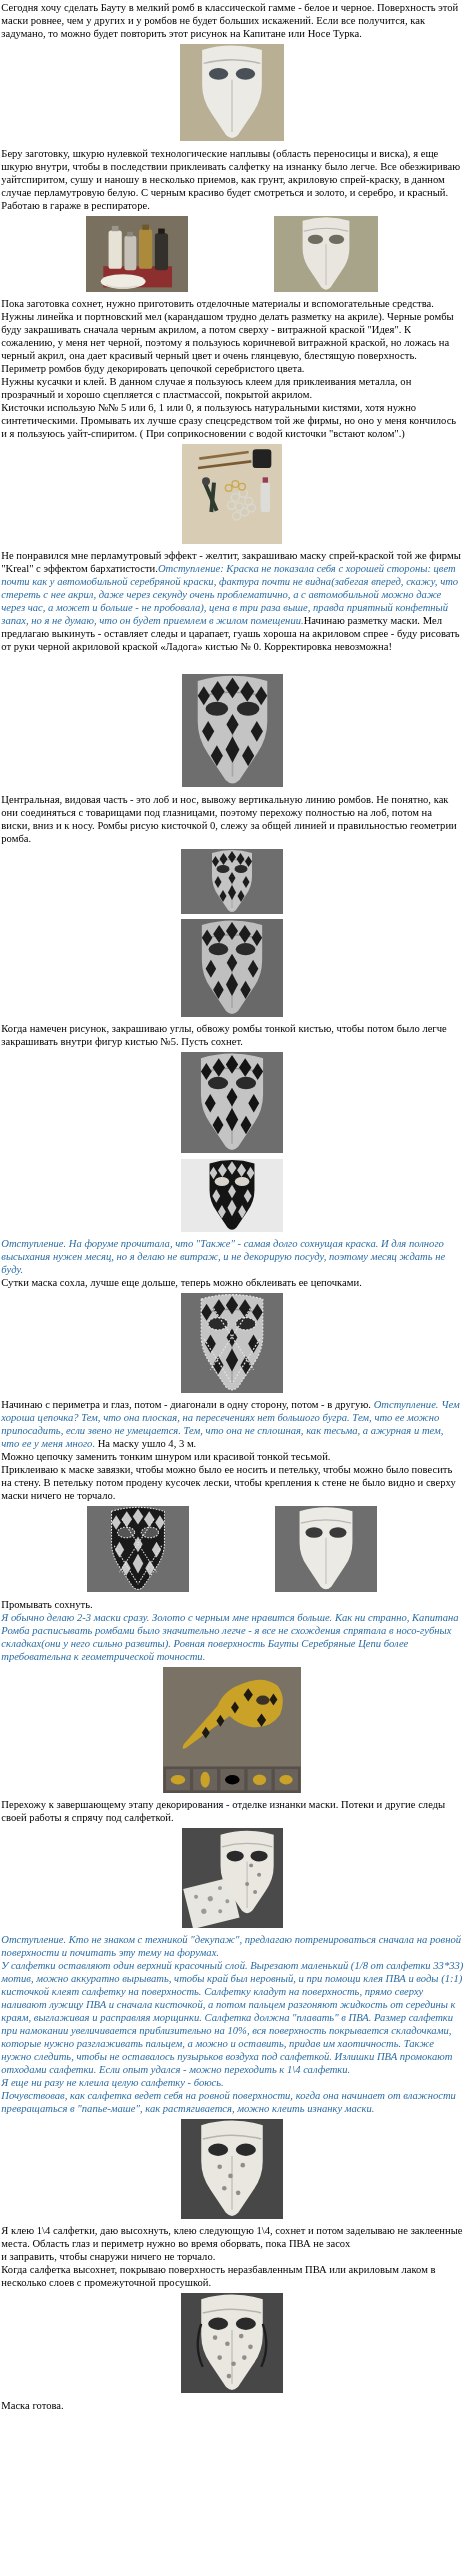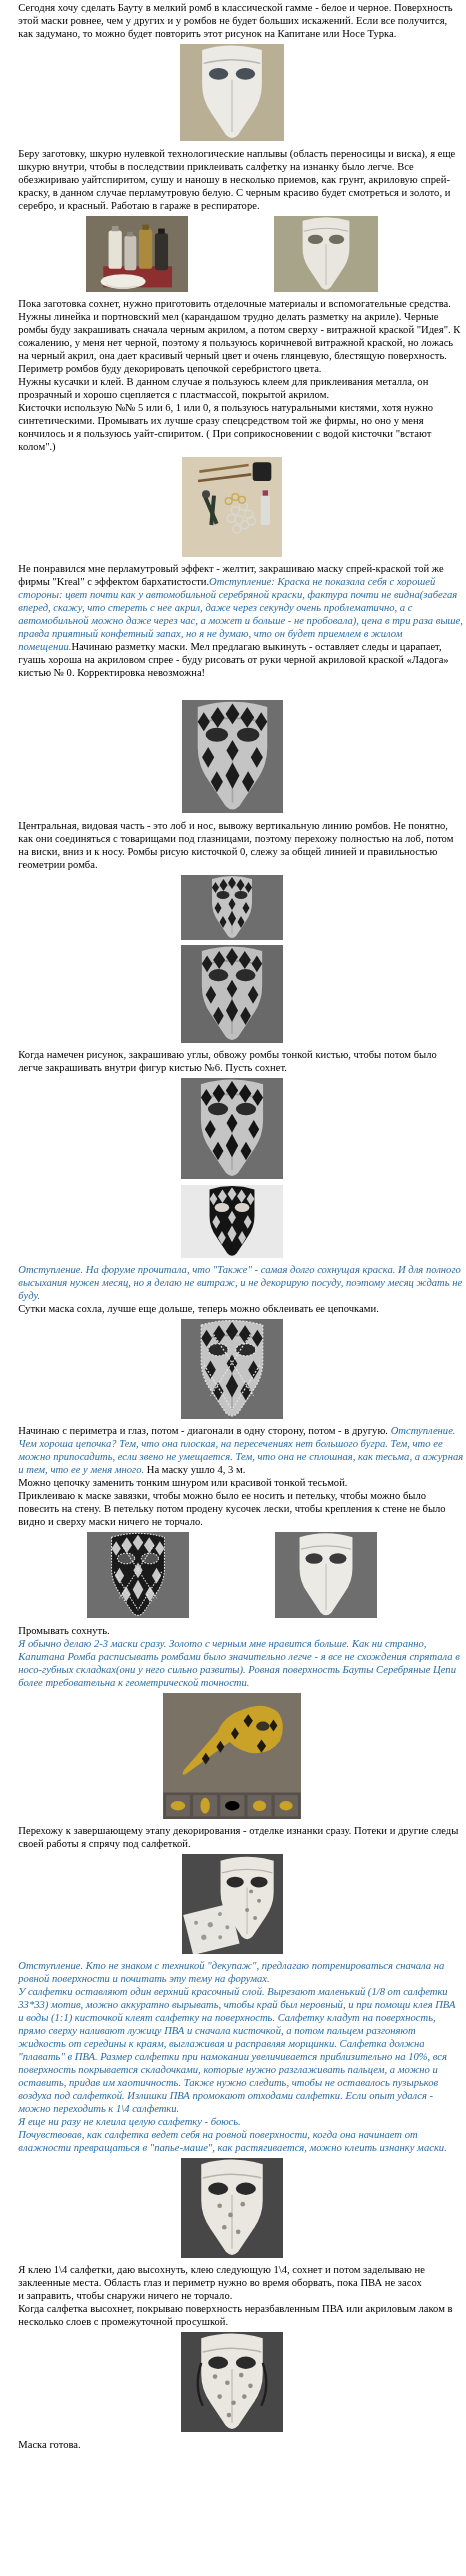--- a/index.html
+++ b/index.html
@@ -4,21 +4,21 @@
 <style>
   html,body{margin:0;padding:0;background:#ffffff;}
   body{
     width:466px;
     font-family:"Liberation Serif","DejaVu Serif",serif;
     font-size:10.6px;
     line-height:13px;
     color:#000000;
   }
   main{padding:1.3px 2.7px 0 1.3px;}
-  .para{margin:0;white-space:pre-line;padding-left:17px;}
+  .para{margin:0;white-space:pre-line;}
   .seg{font-style:normal;}
   .aside{
     font-style:italic;
     color:#2B6DA5;
     font-family:Liberation Serif, serif;
   }
   .gap{height:17.3px;}
   .ph{
     margin:4px auto 5.3px auto;
     display:flex;align-items:center;justify-content:center;
@@ -177,21 +177,21 @@
   </figure>
 
 
   <figure class="ph fig6" aria-label="side view of mask with diamond pattern">
     <svg viewBox="0 0 100 130">
         <use href="#sym-bauta"></use>
         <use href="#sym-diamonds"></use>
       </svg>
   </figure>
 
-  <p class="para"><span class="seg">Когда намечен рисунок, закрашиваю углы, обвожу ромбы тонкой кистью, чтобы потом было легче закрашивать внутри фигур кистью №6. Пусть сохнет.</span></p>
+  <p class="para"><span class="seg">Когда намечен рисунок, закрашиваю углы, обвожу ромбы тонкой кистью, чтобы потом было легче закрашивать внутри фигур кистью №5. Пусть сохнет.</span></p>
 
   <figure class="ph fig7" aria-label="mask with finished painted diamond pattern">
     <svg viewBox="0 0 100 130">
         <use href="#sym-bauta"></use>
         <use href="#sym-diamonds"></use>
       </svg>
   </figure>
 
 
   <figure class="ph fig8" aria-label="glossy black and silver mask after stained-glass paint">
@@ -255,21 +255,21 @@
         <rect x="86" y="154" width="36" height="32" fill="#6A635C"></rect>
           <ellipse cx="104" cy="170" rx="11" ry="7" fill="#B8922０" transform=""></ellipse>
         <rect x="127" y="154" width="36" height="32" fill="#6A635C"></rect>
           <ellipse cx="145" cy="170" rx="10" ry="8" fill="#C9A227"></ellipse>
         <rect x="168" y="154" width="35" height="32" fill="#6A635C"></rect>
           <ellipse cx="185" cy="170" rx="10" ry="7" fill="#C9A227"></ellipse>
       </g>
     </svg>
   </figure>
 
-  <p class="para"><span class="seg">Перехожу к завершающему этапу декорирования - отделке изнанки сразу. Потеки и другие следы своей работы я спрячу под салфеткой.</span></p>
+  <p class="para"><span class="seg">Перехожу к завершающему этапу декорирования - отделке изнанки маски. Потеки и другие следы своей работы я спрячу под салфеткой.</span></p>
 
   <figure class="ph fig12" aria-label="mask with decoupage napkin and napkin sheet">
     <svg viewBox="0 0 152 150">
       <g transform="rotate(-14 44 112)">
         <rect x="8" y="82" width="72" height="62" fill="#E8E6E0"></rect>
         <g fill="#9A9A96">
           <circle cx="24" cy="98" r="3"></circle>
             <circle cx="44" cy="106" r="4"></circle>
             <circle cx="62" cy="94" r="3"></circle>
           <circle cx="30" cy="122" r="4"></circle>

